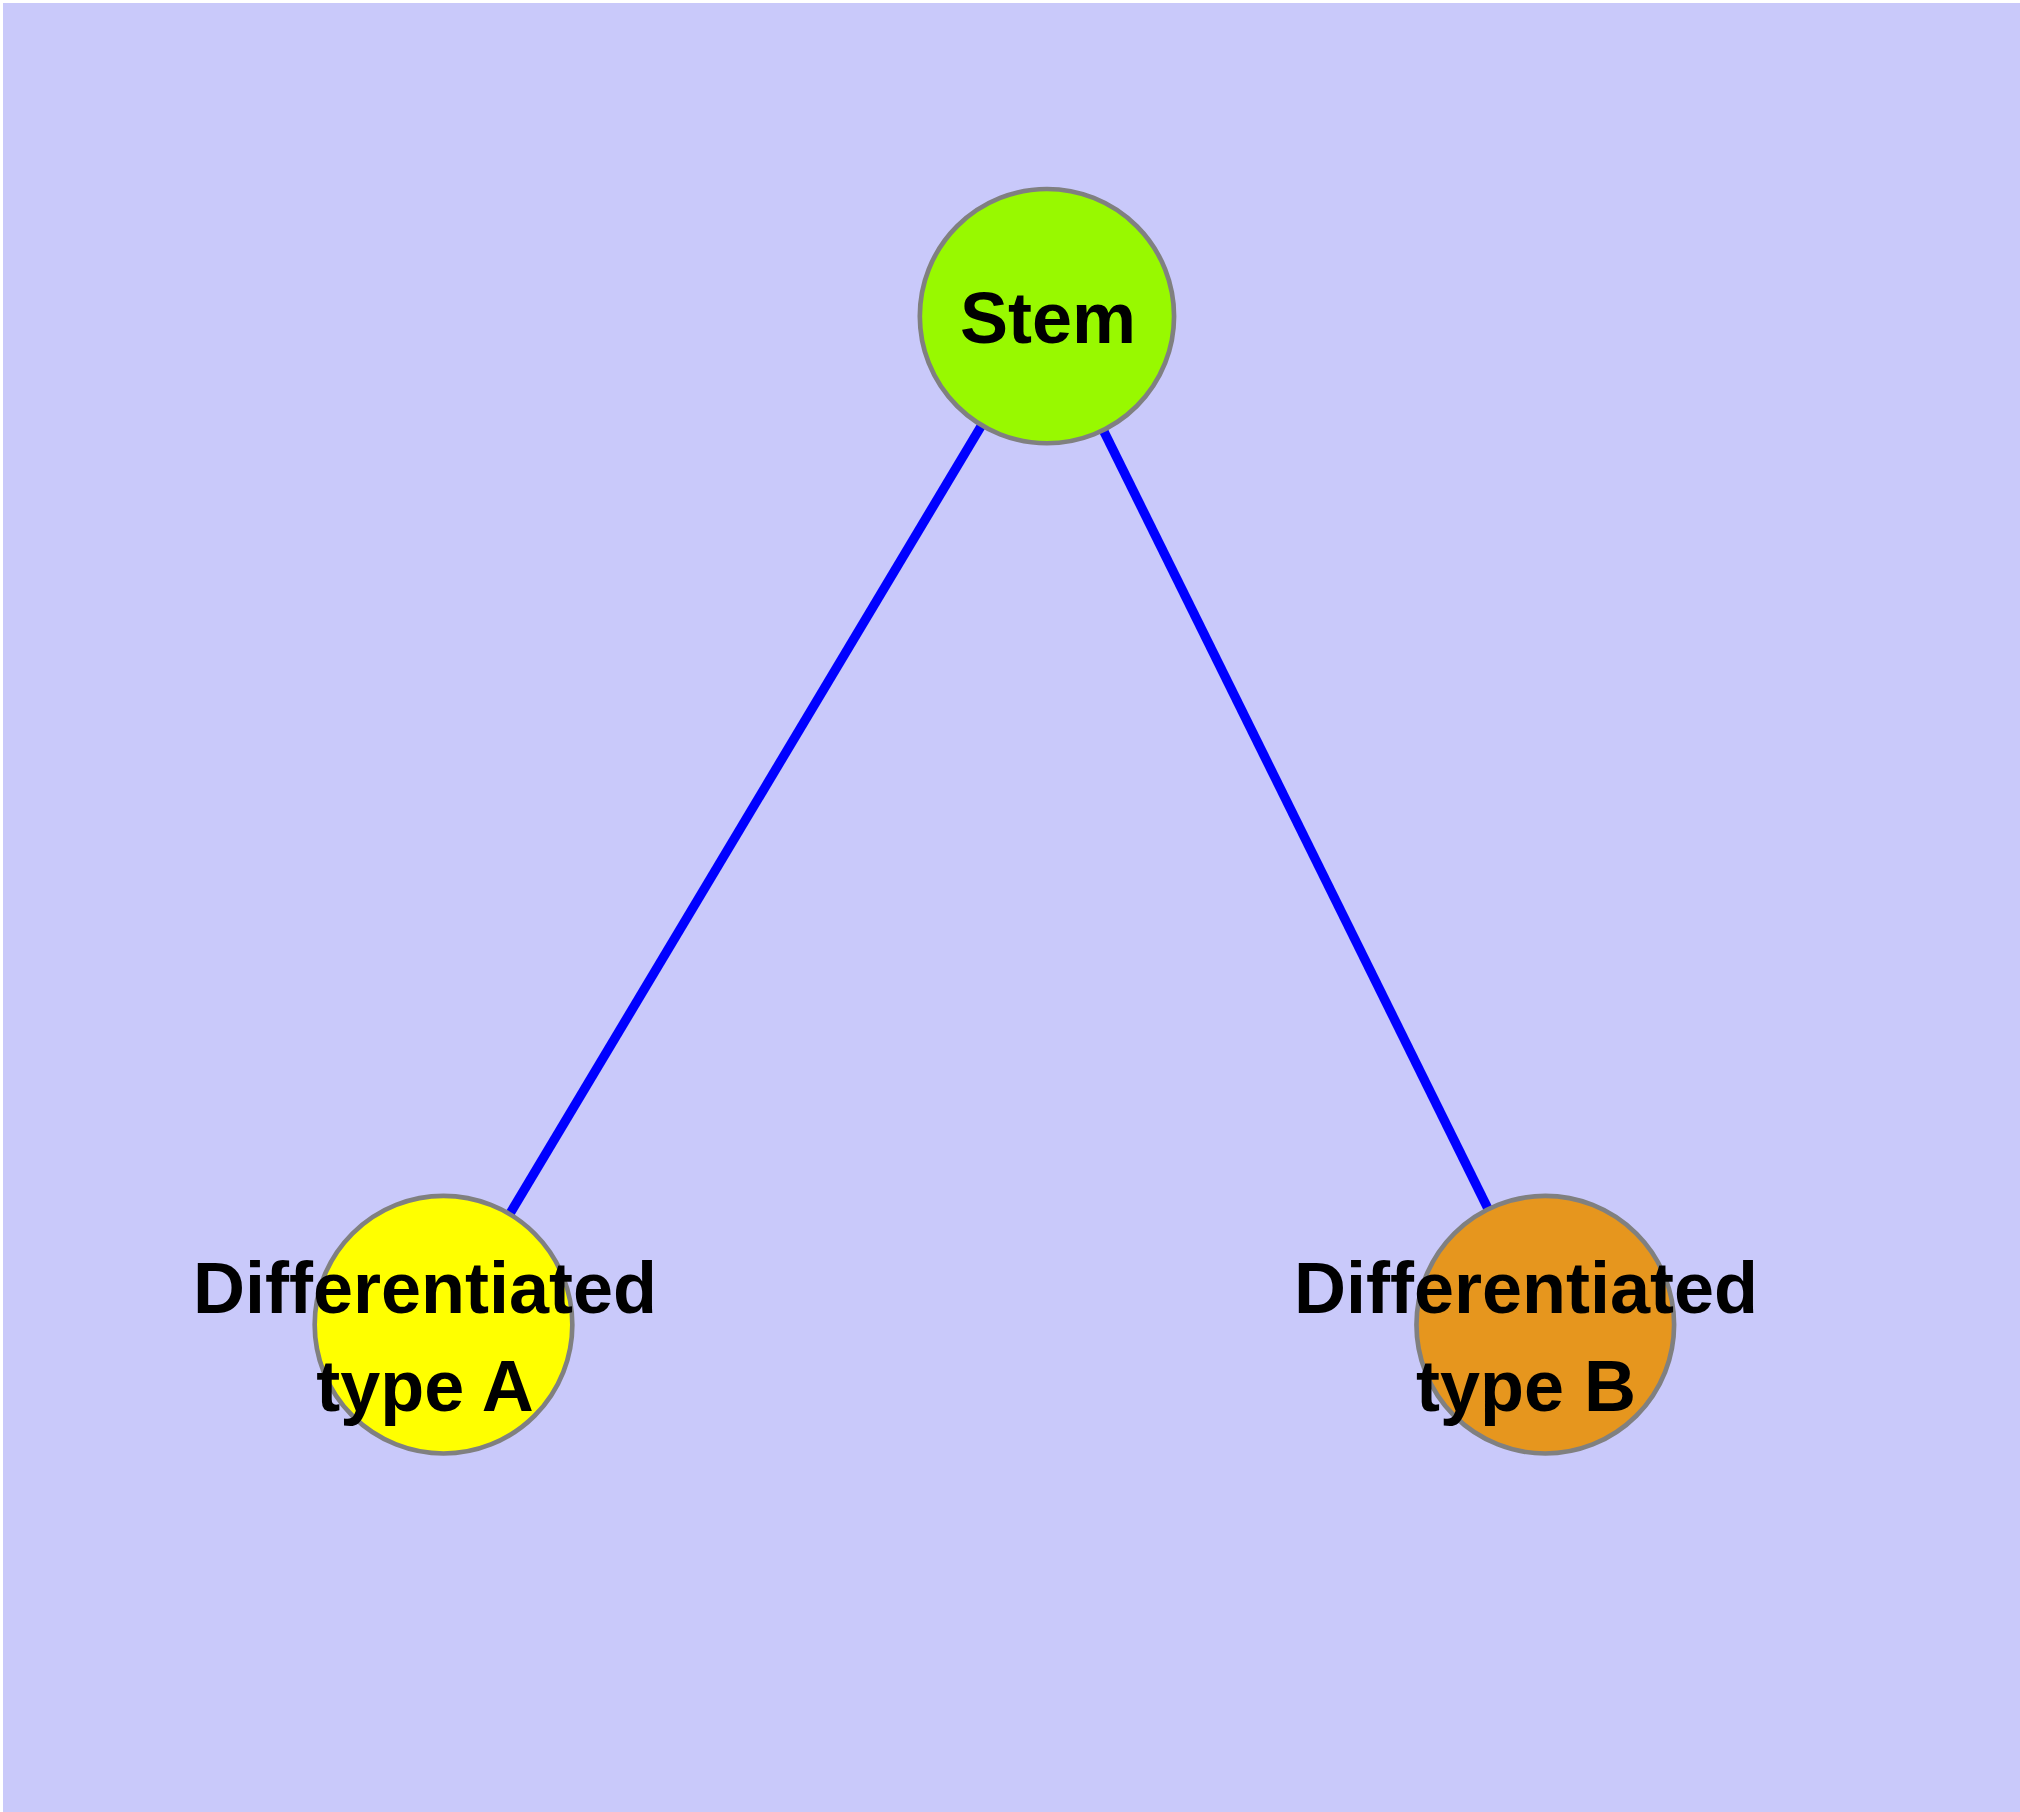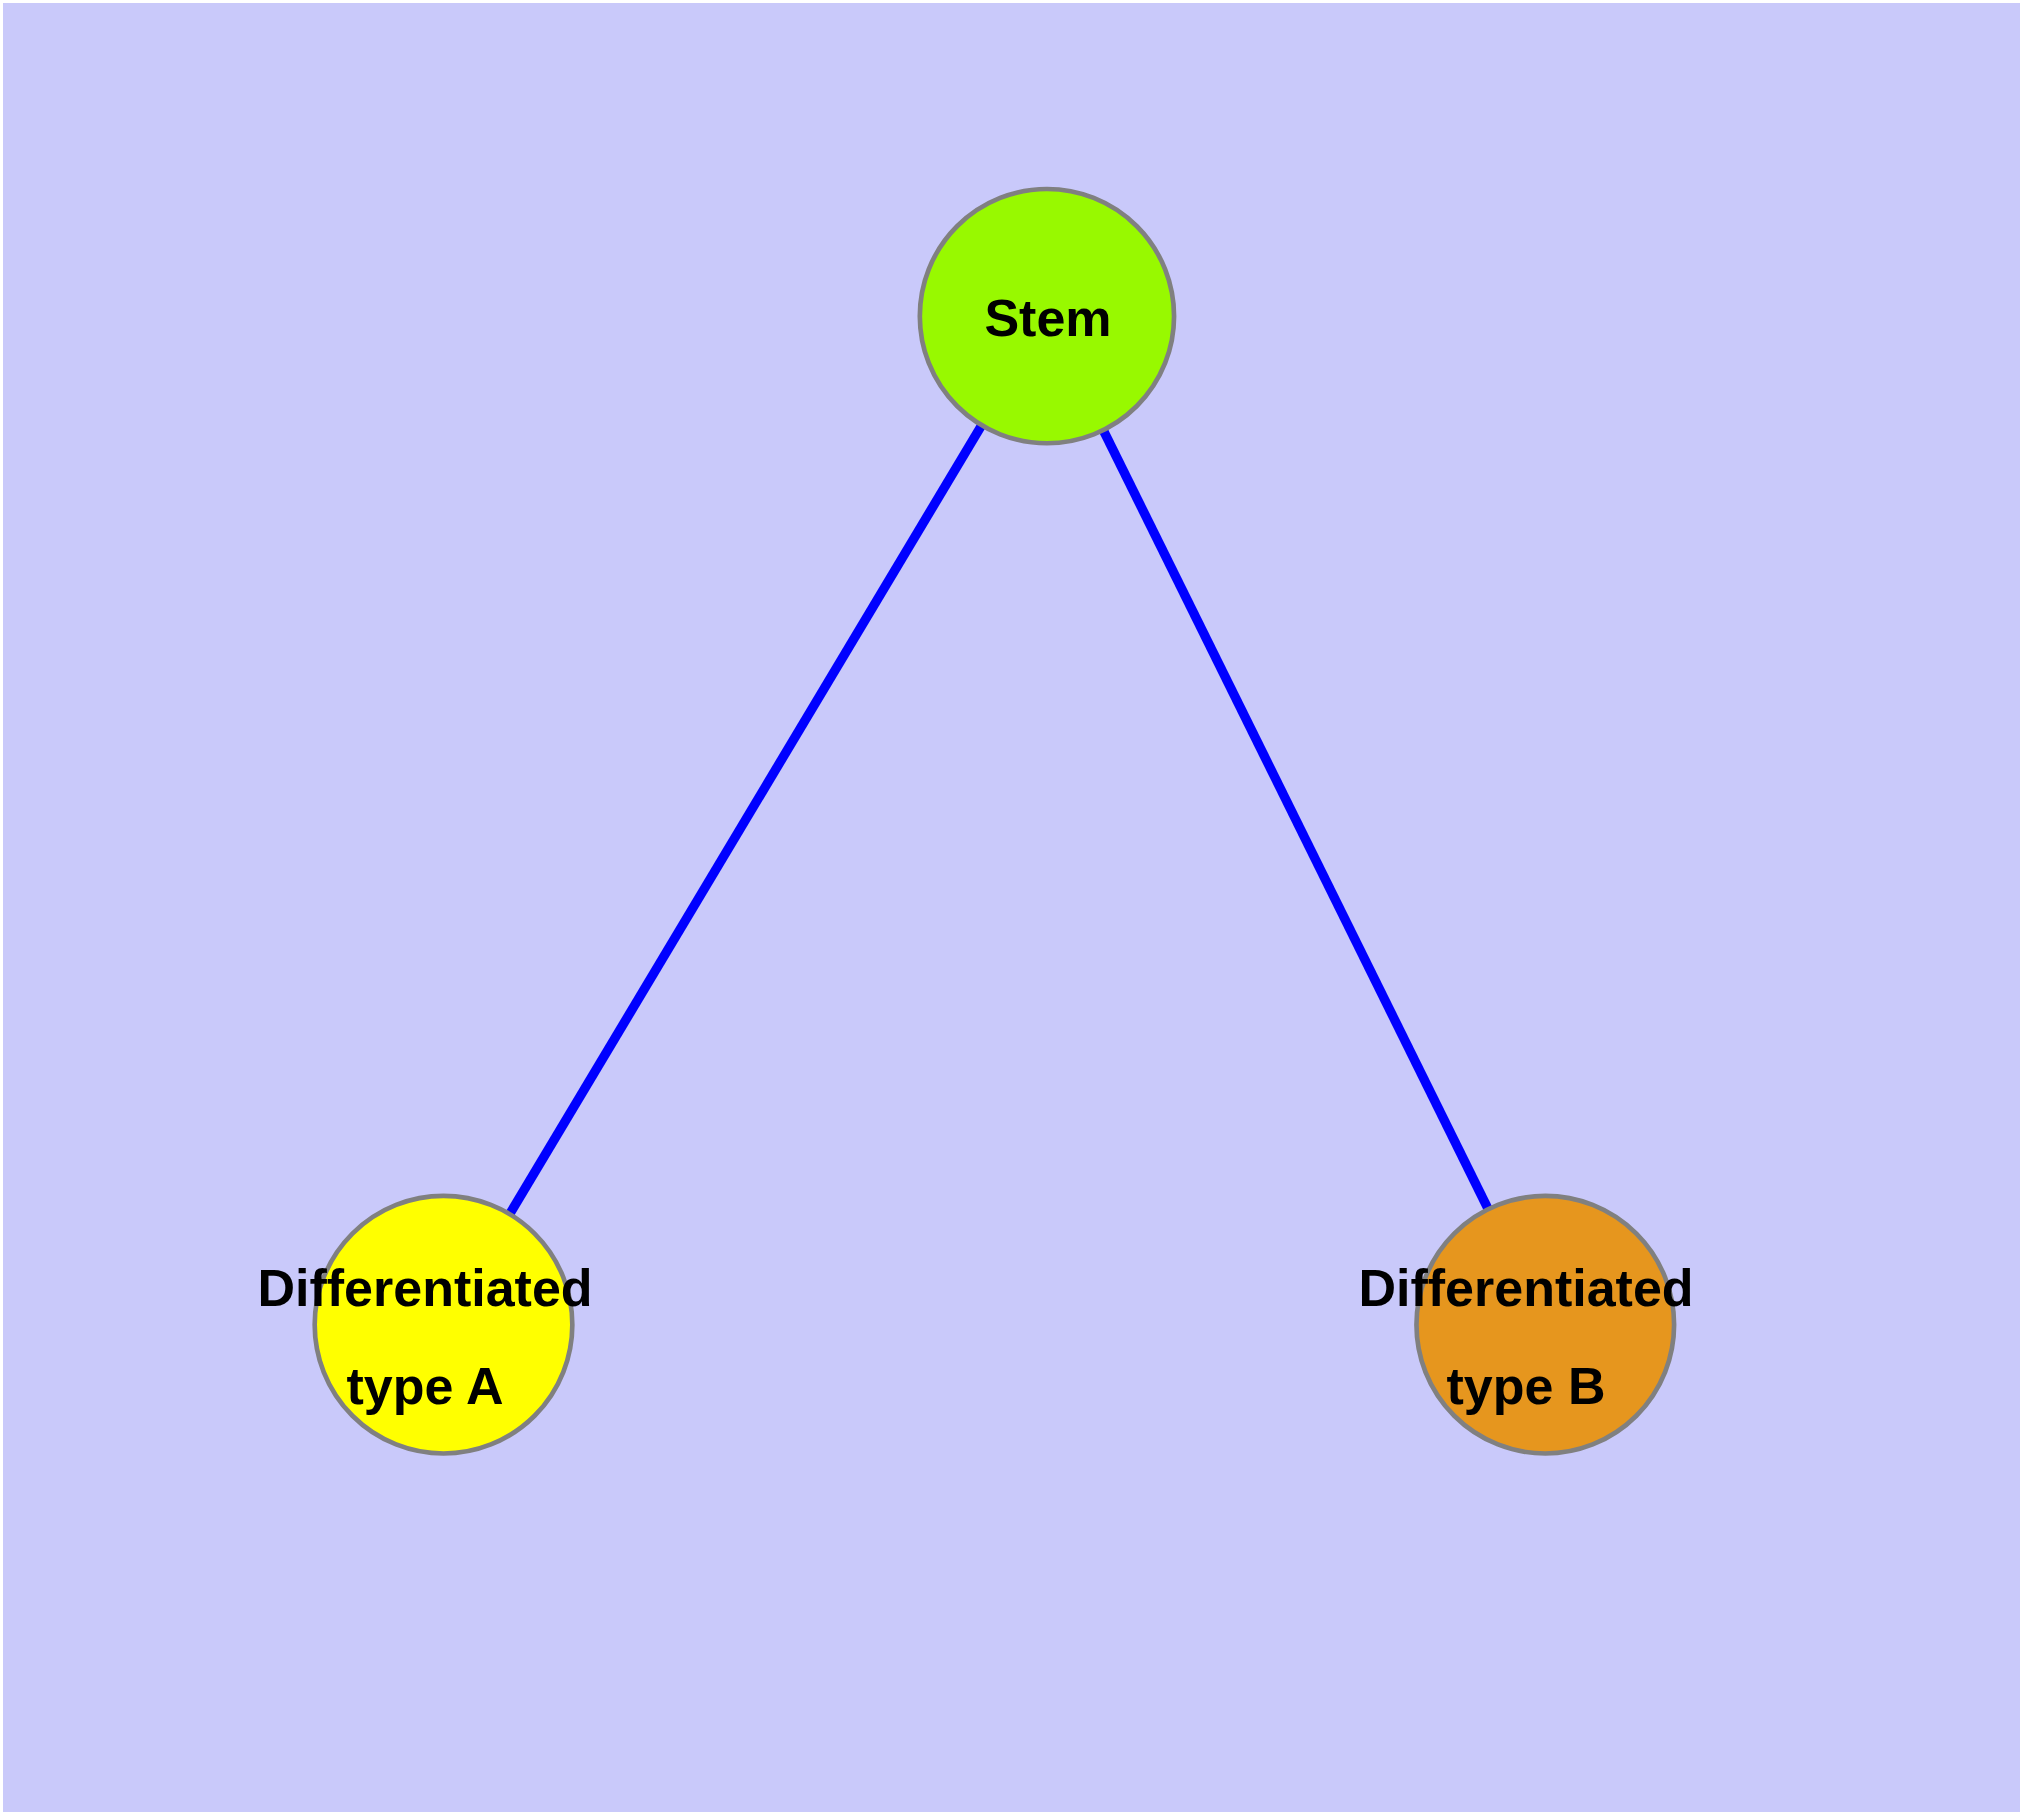--- a/index.html
+++ b/index.html
@@ -29,21 +29,21 @@
     stroke-width: 11;
     fill: none;
   }
   .node-circle {
     stroke-width: 5.5;
   }
   .node-label {
     position: absolute;
     transform: translate(-50%, -50%);
     font-weight: 700;
-    font-size: 52px;
+    font-size: 72px;
     line-height: 98px;
     color: #000000;
     text-align: center;
     white-space: pre-line;
     letter-spacing: 0px;
   }
   .label-stem   { left: 1048px; top: 318px; }
   .label-type-a { left: 425px;  top: 1337px; }
   .label-type-b { left: 1526px; top: 1337px; }
   .margin-strip {

